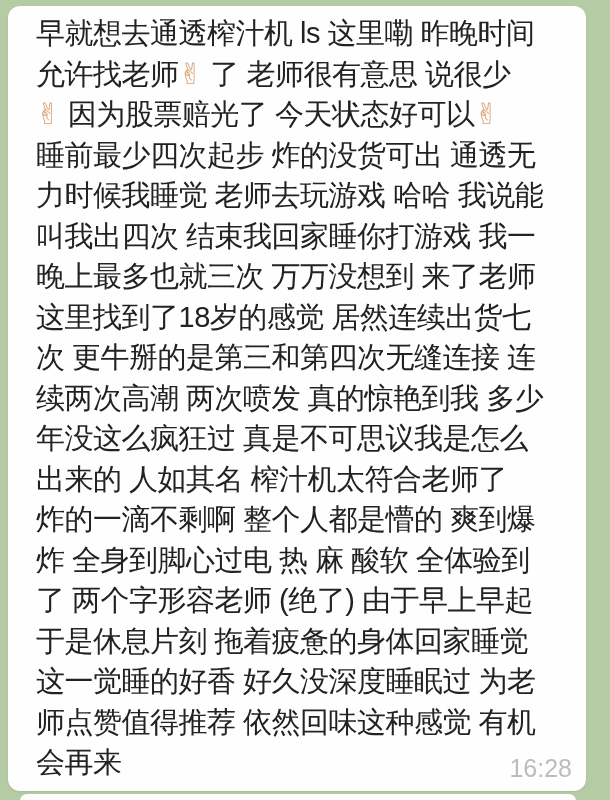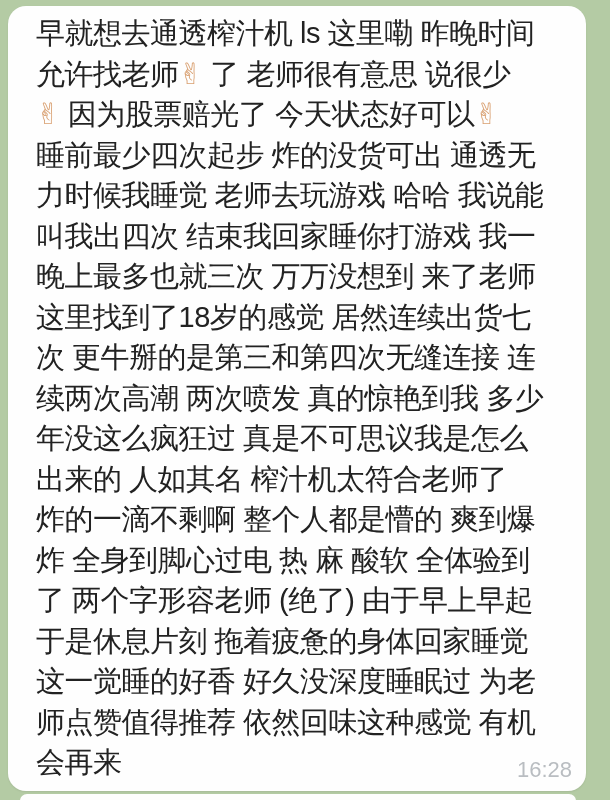--- a/index.html
+++ b/index.html
@@ -26,21 +26,21 @@
     overflow: hidden;
   }
 
   .bubble {
     position: absolute;
     left: 8px;
     top: 6px;
     right: 24px;
     bottom: 9px;
     background: #fefefe;
-    border-radius: 18px;
+    border-radius: 12px;
     box-shadow: 0 1px 2px rgba(0,0,0,0.08);
     padding-left: 8px;
   }
 
   .msg-text {
     position: absolute;
     left: 28px;
     top: 7px;
     width: 544px;
     font-size: 29px;
@@ -53,21 +53,21 @@
 
   .msg-text .emoji {
     color: #d9a071;
     letter-spacing: 0;
   }
 
   .msg-time {
     position: absolute;
     right: 14px;
     bottom: 8px;
-    font-size: 22px;
+    font-size: 25px;
     color: #b9bdc1;
   }
 
   .next-bubble {
     position: absolute;
     left: 20px;
     right: 34px;
     bottom: -1px;
     height: 7px;
     background: #fdfdfd;

